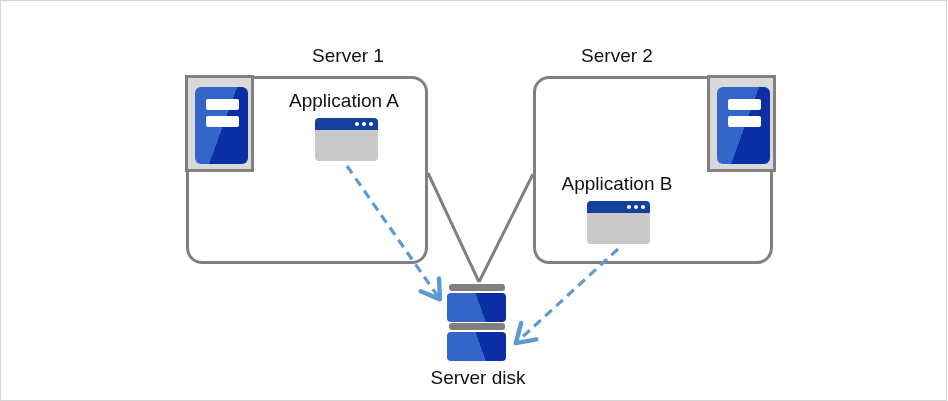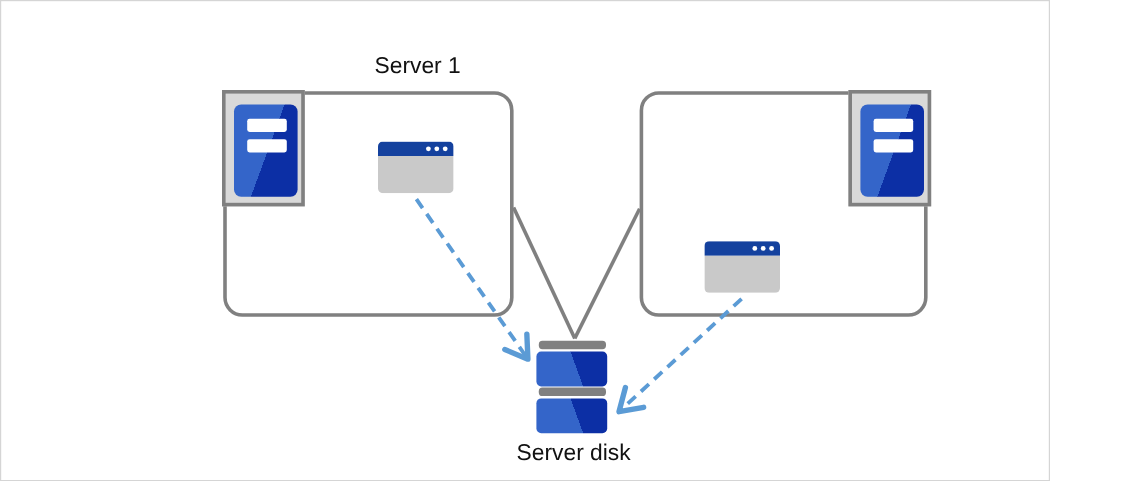--- a/index.html
+++ b/index.html
@@ -1,19 +1,19 @@
 <!DOCTYPE html>
 <html><head>
 <meta charset="utf-8">
 <style>
   html,body{margin:0;padding:0;background:#fff;}
   body{font-family:"Liberation Sans", sans-serif;}
   #canvas{
     position:relative;
-    width:875px;height:401px;
+    width:947px;height:401px;
     background:#ffffff;
     border:1px solid #d5d5d5;
     box-sizing:border-box;
     overflow:hidden;
     padding-left:17px;
   }
   .label{
     position:absolute;
     font-size:19px;
     color:#111;
@@ -123,39 +123,42 @@
 
   <div class="label" style="left:272px;top:44px;width:150px;">Server 1</div>
   <div class="server-box" style="left:185px;top:75px;"></div>
   <div class="tower-frame" style="left:184px;top:74px;">
     <div class="tower">
       <span class="tower-slot" style="top:12px;"></span>
       <span class="tower-slot" style="top:29px;"></span>
     </div>
   </div>
 
+  <div class="label" style="left:268px;top:89px;width:150px;">Application A</div>
   <div class="app-window" style="left:314px;top:117px;">
     <div class="app-titlebar">
       <span class="app-dots">
           <i></i>
           <i></i>
           <i></i>
         </span>
     </div>
     <div class="app-body"></div>
   </div>
 
+  <div class="label" style="left:541px;top:44px;width:150px;">Server 2</div>
   <div class="server-box" style="left:532px;top:75px;width:240px;"></div>
   <div class="tower-frame" style="left:706px;top:74px;">
     <div class="tower">
       <span class="tower-slot" style="top:12px;"></span>
       <span class="tower-slot" style="top:29px;"></span>
     </div>
   </div>
 
+  <div class="label" style="left:541px;top:172px;width:150px;">Application B</div>
   <div class="app-window" style="left:586px;top:200px;">
     <div class="app-titlebar">
       <span class="app-dots">
           <i></i>
           <i></i>
           <i></i>
         </span>
     </div>
     <div class="app-body"></div>
   </div>

